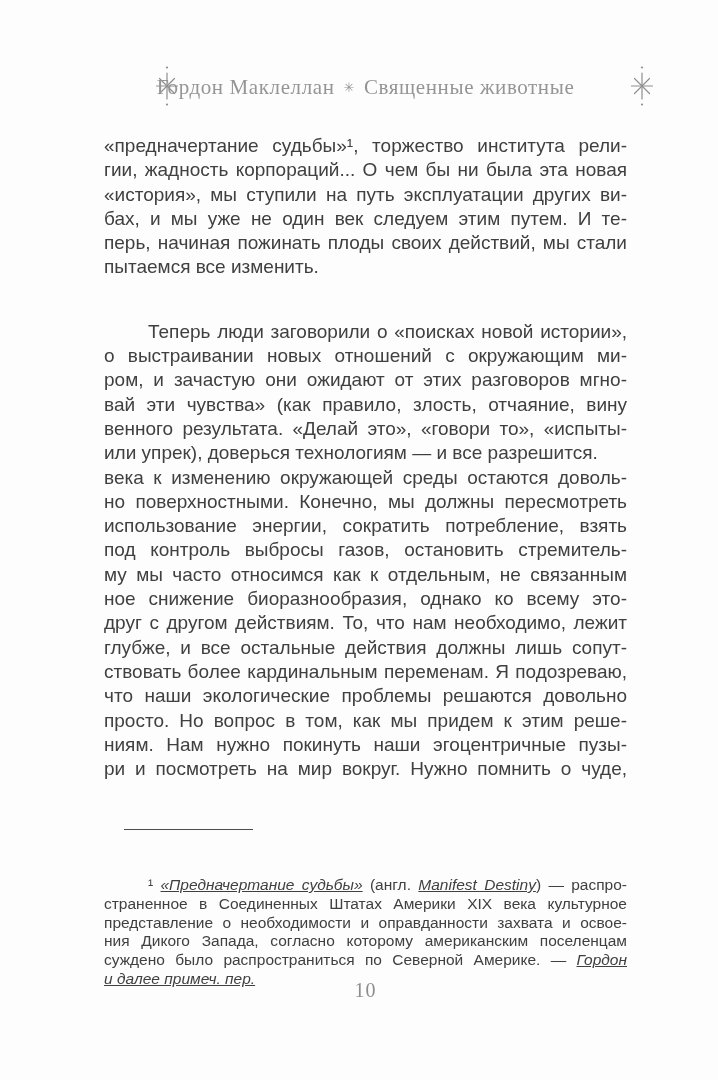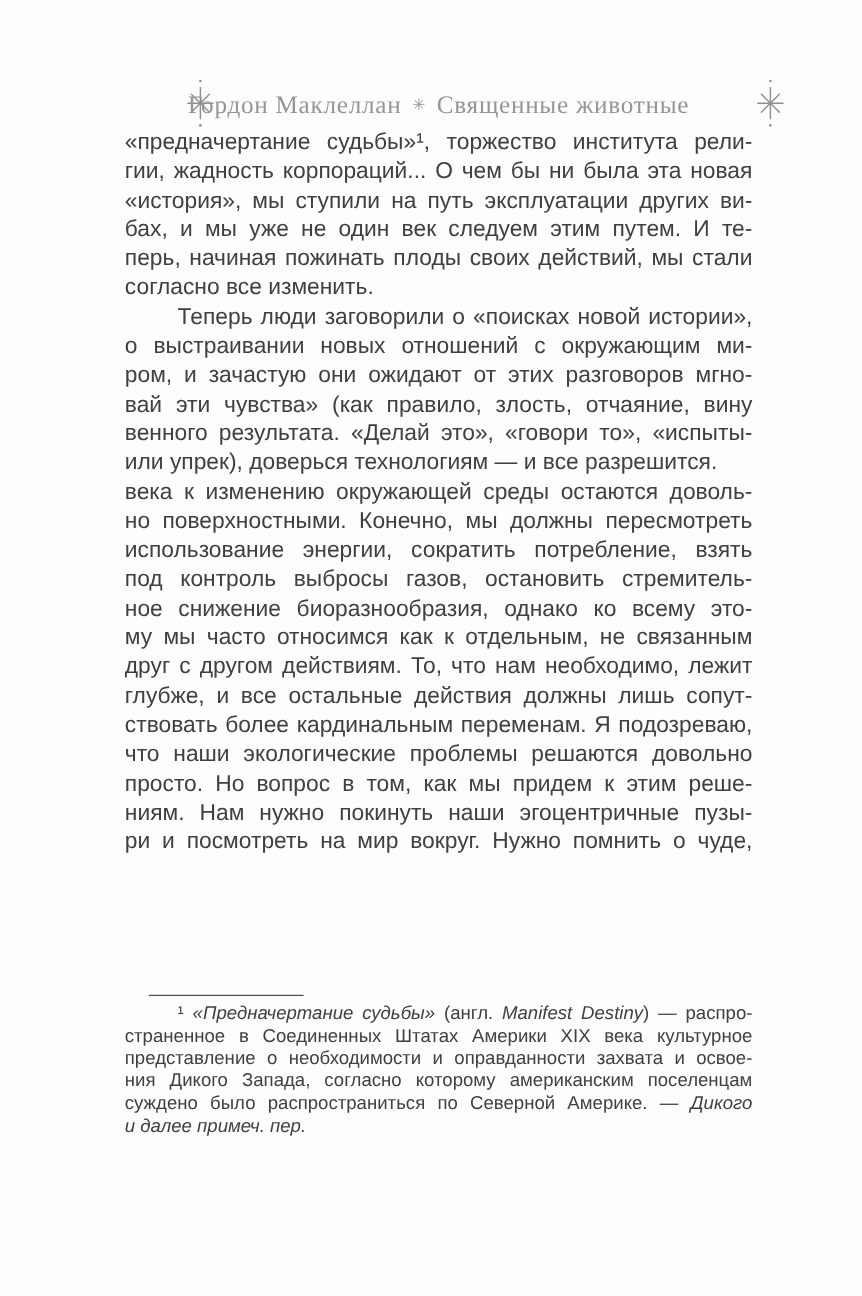--- a/index.html
+++ b/index.html
@@ -14,33 +14,33 @@
   
   .running-header{position:absolute;top:74px;left:104px;width:523px;text-align:center;
     font-family:"Liberation Serif","DejaVu Serif",serif;font-size:21px;line-height:26px;
     color:var(--header-text);letter-spacing:0.6px;white-space:nowrap;}
   .hdr-sep{font-family:"DejaVu Sans",sans-serif;font-size:13px;color:var(--header-text);
     margin:0 9px;vertical-align:2px;}
   .star-ornament{position:absolute;top:63px;width:26px;height:46px;}
   .star-left{left:154px;} .star-right{left:629px;}
 
   
-  .body-text{position:absolute;top:107px;left:104px;width:523px;
+  .body-text{position:absolute;top:134px;left:104px;width:523px;
     font-size:19px;line-height:24.3px;color:var(--body-text);}
   .tline{text-align:justify;text-align-last:justify;}
   .tline-last{text-align-last:left;}
-  .tline-indent{text-indent:44px;}
+  .tline-indent{text-indent:44px;margin-top:40px;}
 
   
   .footnote-rule{position:absolute;top:829px;left:124px;width:129px;height:0;
     border-top:1.3px solid var(--footnote-rule);}
   .footnote-text{position:absolute;top:836px;left:104px;width:523px;
     font-size:15.5px;line-height:18.8px;color:var(--body-text);}
   .footnote-text .tline-indent{text-indent:44px;}
-  .it{font-style:italic;}
+  .it{font-style:italic;text-decoration:underline;}
 
   
   .page-number{position:absolute;top:979px;left:104px;width:523px;text-align:center;
     font-family:"Liberation Serif","DejaVu Serif",serif;font-size:20px;
     color:var(--page-number);letter-spacing:1px;}
 </style>
 </head>
 <body>
 
 <div class="page">
@@ -67,51 +67,52 @@
     <span>Гордон Маклеллан</span><span class="hdr-sep">✳</span><span>Священные животные</span>
   </div>
 
   <div class="body-text">
       <div>
         <div class="tline">«предначертание судьбы»¹, торжество института рели-</div>
         <div class="tline">гии, жадность корпораций... О чем бы ни была эта новая</div>
         <div class="tline">«история», мы ступили на путь эксплуатации других ви-</div>
         <div class="tline">бах, и мы уже не один век следуем этим путем. И те-</div>
         <div class="tline">перь, начиная пожинать плоды своих действий, мы стали</div>
-        <div class="tline tline-last">согласно все изменить.</div>
+        <div class="tline tline-last">пытаемся все изменить.</div>
       </div>
       <div>
         <div class="tline tline-indent">Теперь люди заговорили о «поисках новой истории»,</div>
         <div class="tline">о выстраивании новых отношений с окружающим ми-</div>
         <div class="tline">ром, и зачастую они ожидают от этих разговоров мгно-</div>
         <div class="tline">вай эти чувства» (как правило, злость, отчаяние, вину</div>
         <div class="tline">венного результата. «Делай это», «говори то», «испыты-</div>
         <div class="tline tline-last">или упрек), доверься технологиям — и все разрешится.</div>
       </div>
       <div>
         <div class="tline">века к изменению окружающей среды остаются доволь-</div>
         <div class="tline">но поверхностными. Конечно, мы должны пересмотреть</div>
         <div class="tline">использование энергии, сократить потребление, взять</div>
         <div class="tline">под контроль выбросы газов, остановить стремитель-</div>
+        <div class="tline">му мы часто относимся как к отдельным, не связанным</div>
         <div class="tline">ное снижение биоразнообразия, однако ко всему это-</div>
-        <div class="tline">му мы часто относимся как к отдельным, не связанным</div>
         <div class="tline">друг с другом действиям. То, что нам необходимо, лежит</div>
         <div class="tline">глубже, и все остальные действия должны лишь сопут-</div>
         <div class="tline">ствовать более кардинальным переменам. Я подозреваю,</div>
         <div class="tline">что наши экологические проблемы решаются довольно</div>
         <div class="tline">просто. Но вопрос в том, как мы придем к этим реше-</div>
         <div class="tline">ниям. Нам нужно покинуть наши эгоцентричные пузы-</div>
         <div class="tline">ри и посмотреть на мир вокруг. Нужно помнить о чуде,</div>
       </div>
     </div>
 
   <div class="footnote-rule"></div>
   <div class="footnote-text">
       <div class="tline tline-indent"><span>¹ </span><span class="it">«Предначертание судьбы»</span><span> (англ. </span><span class="it">Manifest Destiny</span><span>) — распро-</span></div>
       <div class="tline"><span>страненное в Соединенных Штатах Америки XIX века культурное</span></div>
       <div class="tline"><span>представление о необходимости и оправданности захвата и освое-</span></div>
       <div class="tline"><span>ния Дикого Запада, согласно которому американским поселенцам</span></div>
-      <div class="tline"><span>суждено было распространиться по Северной Америке. — </span><span class="it">Дикого</span></div>
+      <div class="tline"><span>суждено было распространиться по Северной Америке. — </span><span class="it">Гордон</span></div>
       <div class="tline tline-last"><span class="it">и далее примеч. пер.</span></div>
     </div>
 
+  <div class="page-number">10</div>
 
 </div>
 
 </body></html>

